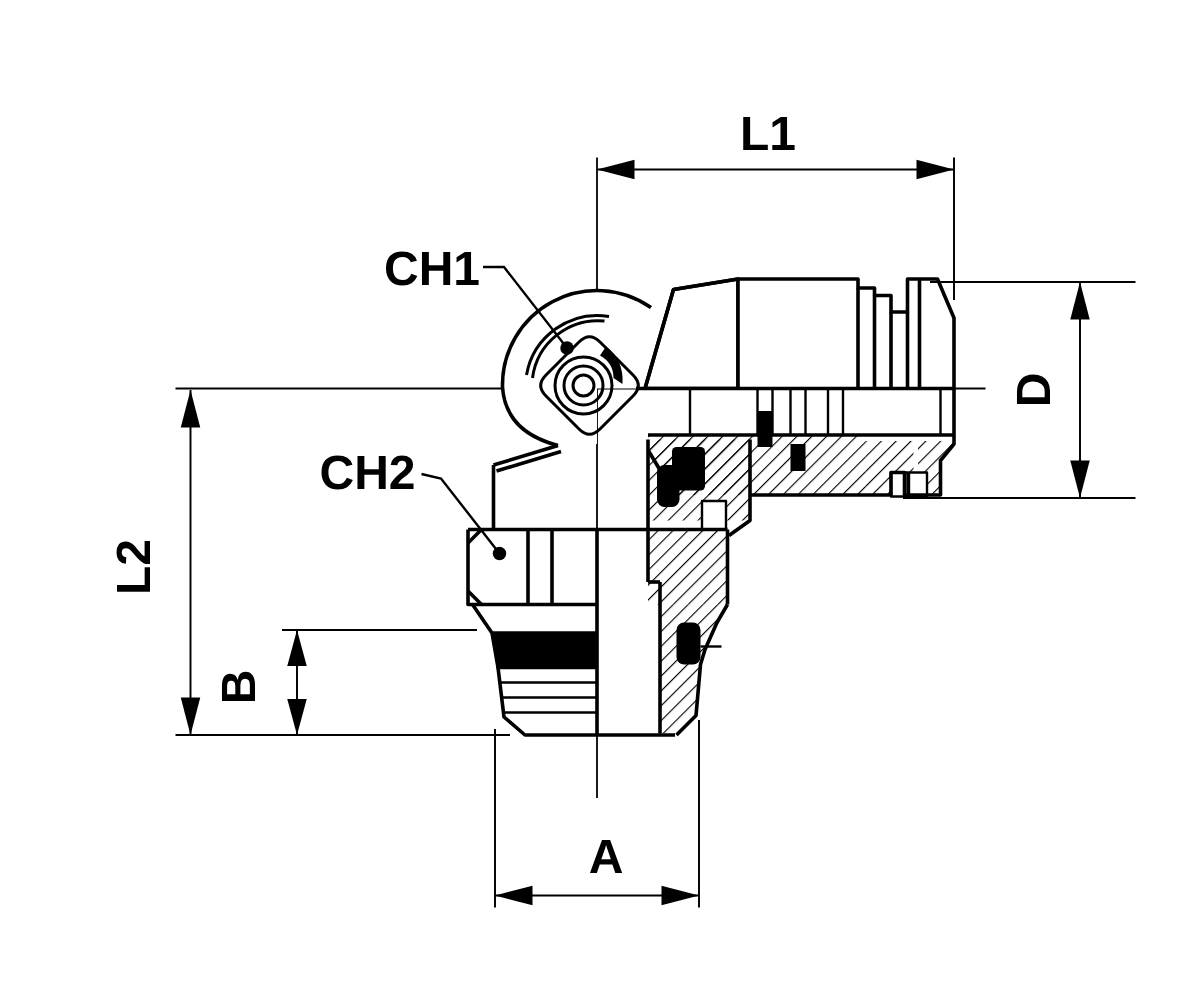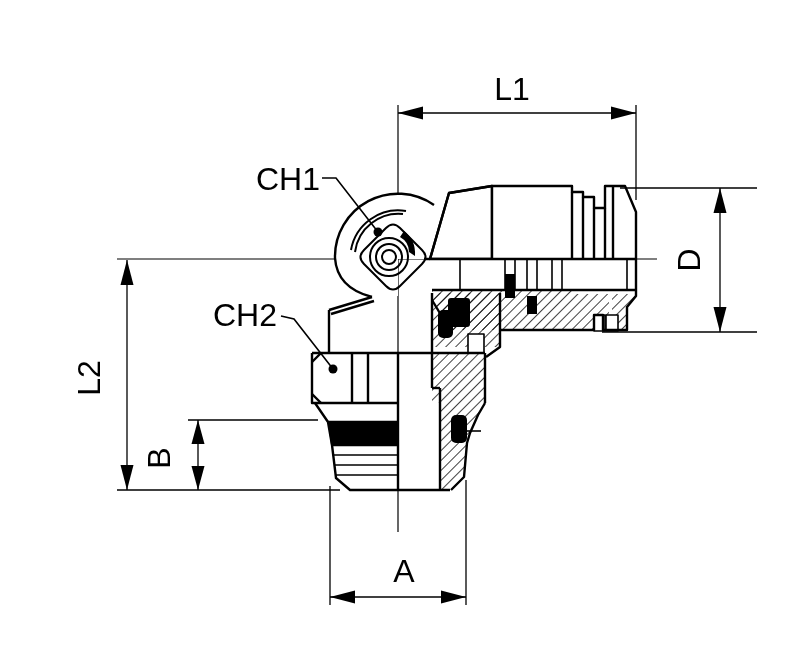--- a/index.html
+++ b/index.html
@@ -1,17 +1,17 @@
 <!DOCTYPE html>
 <html><head>
 <meta charset="utf-8">
 <style>
   html,body{margin:0;padding:0;background:#ffffff;}
   .stage{position:relative;width:800px;height:666px;background:#ffffff;overflow:hidden;
-         font-family:"Liberation Sans", sans-serif;}
+         font-family:"Liberation Sans", sans-serif;font-weight:bold;}
   svg{display:block}
   .dimtext{font-family:"Liberation Sans", sans-serif;font-size:32px;fill:#000;}
 </style>
 </head>
 <body>
 
 <div class="stage">
 <svg width="800" height="666" viewBox="0 0 800 666">
   <defs>
     <pattern id="hatch" width="7" height="7" patternUnits="userSpaceOnUse" patternTransform="rotate(45)">

